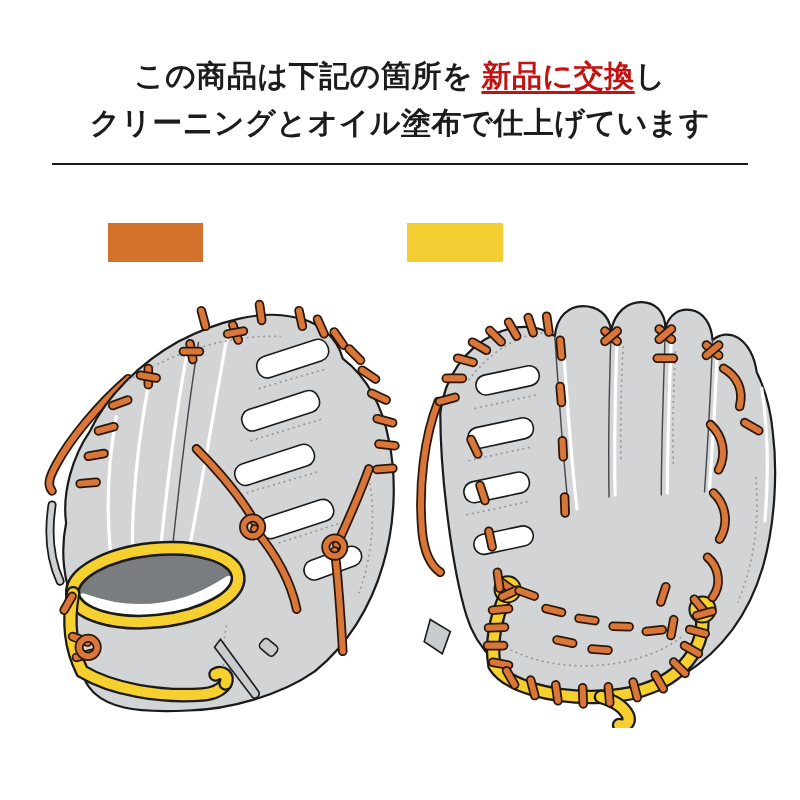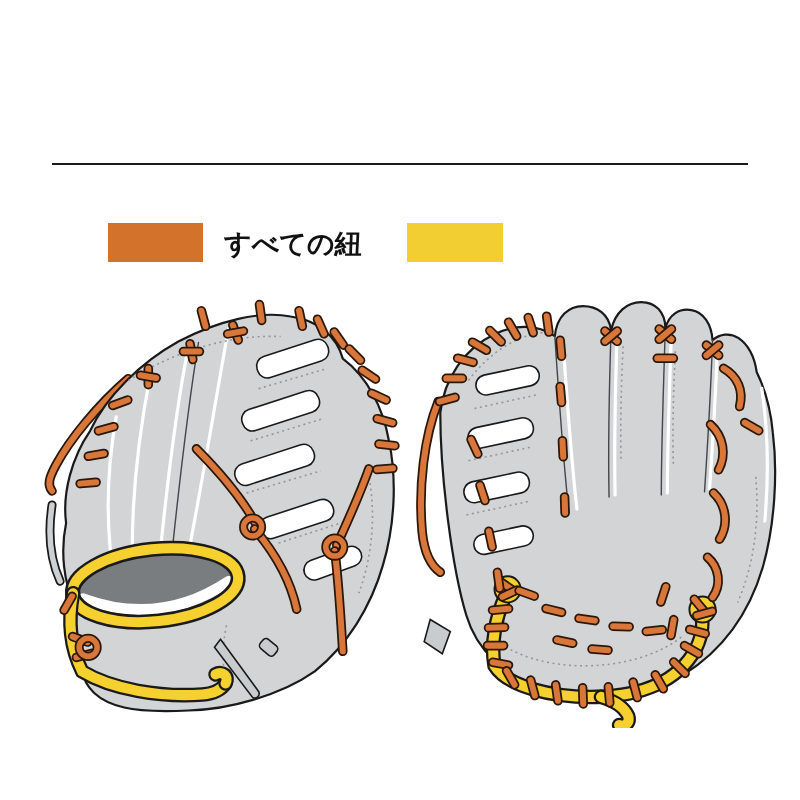--- a/index.html
+++ b/index.html
@@ -36,25 +36,28 @@
   .lace-u{fill:none;stroke:#2a1708;stroke-width:9.5;stroke-linecap:round;}
   .lace-o{fill:none;stroke:#d9773a;stroke-width:6;stroke-linecap:round;}
   .yel-u{fill:none;stroke:#1a1a1a;stroke-width:14.5;stroke-linecap:round;}
   .yel-o{fill:none;stroke:#f5d02f;stroke-width:10;stroke-linecap:round;}
 </style>
 </head>
 <body>
 
 <div class="canvas">
 
+  <div class="headline">
+    <div><span>この商品は下記の箇所を</span><span class="hl-red">新品に交換</span><span>し</span></div>
+    <div>クリーニングとオイル塗布で仕上げています</div>
+  </div>
 
   <div class="sep"></div>
 
   <div class="swatch sw1" style="background-color: rgb(210, 114, 43);"></div>
-  <div class="leg-label l1">すべての紐</div>
   <div class="swatch sw2" style="background-color: rgb(242, 206, 51);"></div>
 
   <div class="glove left">
   <svg viewBox="0 0 385 430">
     <defs>
       <g id="stitchL">
         <line x1="-8" y1="0" x2="8" y2="0" stroke="#2a1708" stroke-width="9.5" stroke-linecap="round"></line>
         <line x1="-8" y1="0" x2="8" y2="0" stroke="#d9773a" stroke-width="6" stroke-linecap="round"></line>
       </g>
       <g id="crossL">

